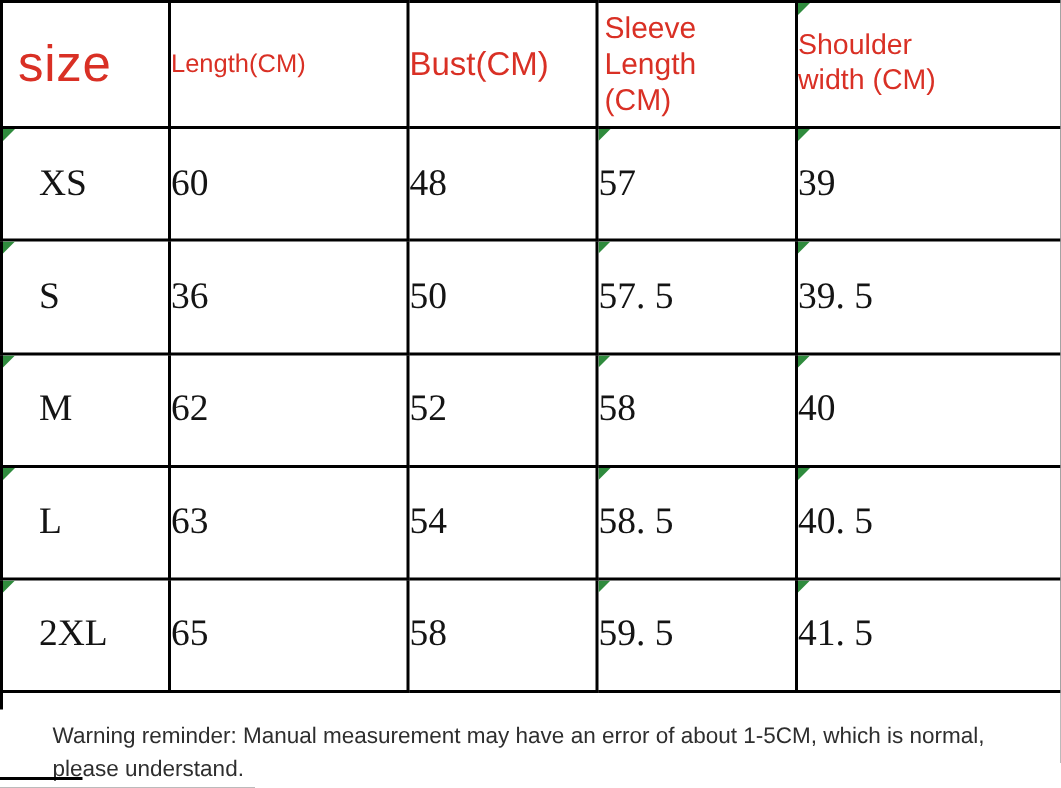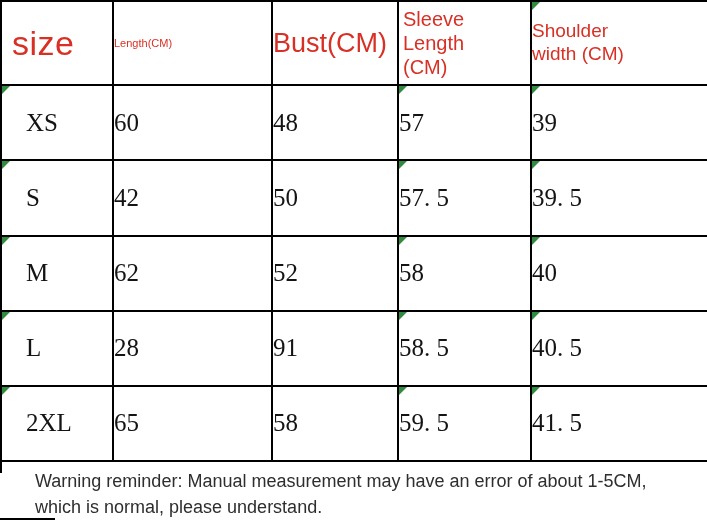--- a/index.html
+++ b/index.html
@@ -17,36 +17,36 @@
   }
   .size-table th,.size-table td{
     border:2px solid var(--grid_black);
     position:relative; text-align:left; vertical-align:middle;
     overflow:hidden; padding:0;
   }
   tr.head{height:62px;}
   tr.datarow{height:66px;}
   th{font-weight:normal; color:var(--header_red); white-space:pre-line;}
   th.h0{font-size:34px; padding-left:10px; letter-spacing:0.5px;}
-  th.h1{font-size:11px;margin-top:48px;}
-  th.h2{font-size:27px;}
+  th.h1{font-size:17px;margin-top:48px;}
+  th.h2{font-size:22px;}
   th.h3{font-size:20px; text-align:left; padding-left:4px; line-height:1.2;border-radius:16px;}
   th.h4{font-size:19px; line-height:1.2;}
   td{
     font-family:"Liberation Serif","DejaVu Serif",serif;
     font-size:25px; color:var(--cell_text);
   }
   td.c0{padding-left:24px;}
   .flag{
     position:absolute; top:0; left:0; width:0; height:0;
     border-top:8px solid var(--flag_green); border-right:8px solid transparent;
   }
   .note{
-    position:absolute; left:35px; top:468px; right:12px;
-    font-size:18px; line-height:1.45; color:var(--note_text);
+    position:absolute; left:35px; top:480px; right:12px;
+    font-size:15px; line-height:1.45; color:var(--note_text);
   }
   .stub{position:absolute; left:0; top:462px; width:2px; height:11px; background:var(--grid_black);}
   .bottom-line{position:absolute; left:0; top:518px; width:55px; height:2px; background:var(--grid_black);}
 </style>
 </head>
 <body>
 
 <div class="canvas">
 
   <table class="size-table">
@@ -71,38 +71,38 @@
     <tr class="datarow">
       <td class="c0">XS<span class="flag"></span></td>
       <td class="c1">60</td>
       <td class="c2">48</td>
       <td class="c3">57<span class="flag"></span></td>
       <td class="c4">39<span class="flag"></span></td>
     </tr>
 
     <tr class="datarow">
       <td class="c0">S<span class="flag"></span></td>
-      <td class="c1">42</td>
+      <td class="c1">36</td>
       <td class="c2">50</td>
       <td class="c3">57. 5<span class="flag"></span></td>
       <td class="c4">39. 5<span class="flag"></span></td>
     </tr>
 
     <tr class="datarow">
       <td class="c0">M<span class="flag"></span></td>
       <td class="c1">62</td>
       <td class="c2">52</td>
       <td class="c3">58<span class="flag"></span></td>
       <td class="c4">40<span class="flag"></span></td>
     </tr>
 
     <tr class="datarow">
       <td class="c0">L<span class="flag"></span></td>
-      <td class="c1">28</td>
-      <td class="c2">91</td>
+      <td class="c1">63</td>
+      <td class="c2">54</td>
       <td class="c3">58. 5<span class="flag"></span></td>
       <td class="c4">40. 5<span class="flag"></span></td>
     </tr>
 
 
     <tr class="datarow">
       <td class="c0">2XL<span class="flag"></span></td>
       <td class="c1">65</td>
       <td class="c2">58</td>
       <td class="c3">59. 5<span class="flag"></span></td>

